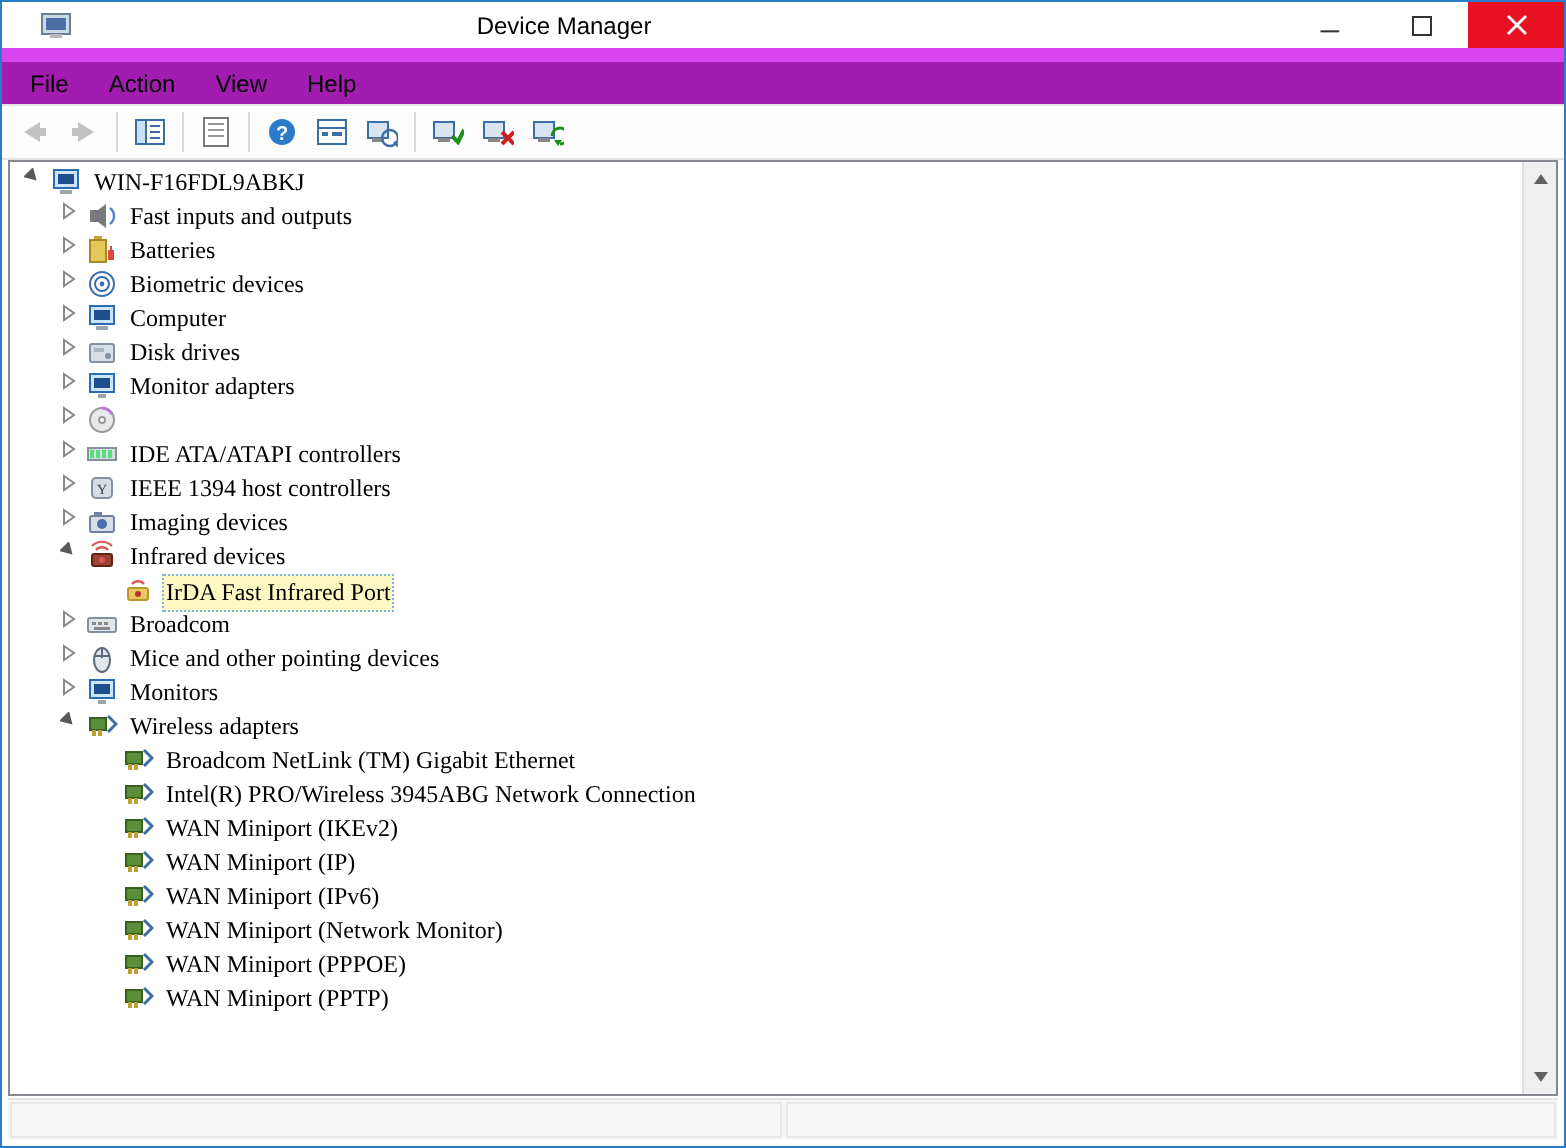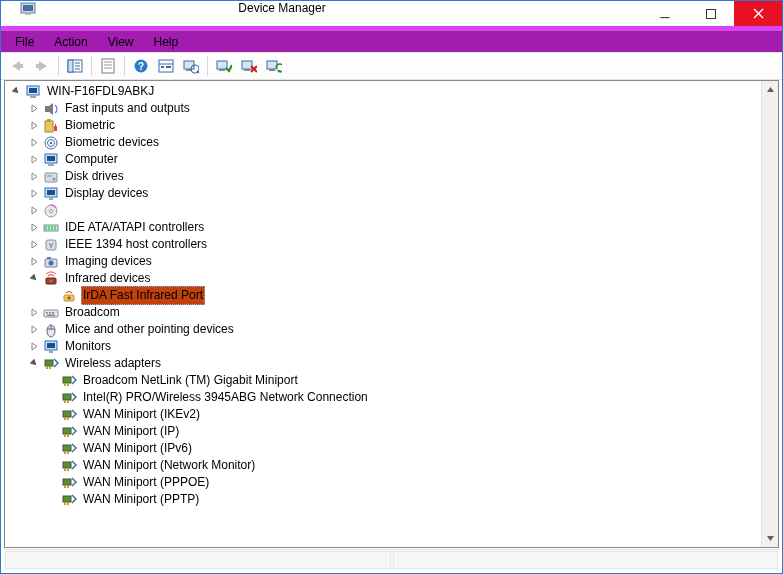--- a/index.html
+++ b/index.html
@@ -1,38 +1,38 @@
 <!DOCTYPE html>
 <html><head>
 <meta charset="utf-8">
 <style>
   * { box-sizing: border-box; }
   html, body { margin: 0; padding: 0; font-family: "Segoe UI", Tahoma, sans-serif; font-size: 12px; color: #000; }
   .window { width: 783px; height: 574px; border: 1px solid #2b7bcb; background: #fff; display: flex; flex-direction: column; }
-  .titlebar { height: 30px; background: #fff; display: flex; border-bottom: 5px solid #d946ef; padding-left: 11px; }
+  .titlebar { height: 30px; background: #fff; display: flex; align-items: center; border-bottom: 7px solid #d946ef; padding-left: 11px; }
   .titlebar .app-icon { width: 16px; height: 16px; margin: 0 6px 0 8px; }
   .titlebar .title { flex: 1; text-align: center; font-size: 12px; color: #000; padding-right: 120px; }
   .titlebar .controls { display: flex; height: 100%; }
   .titlebar .ctrl { width: 46px; display: flex; align-items: center; justify-content: center; font-size: 13px; font-family: "Segoe UI Symbol", sans-serif; color: #333; }
   .titlebar .ctrl.close { background: #e81123; color: #fff; width: 48px; font-size: 14px; }
   .titlebar .ctrl.min span { position: relative; top: -4px; font-size: 16px; }
   .menubar { height: 21px; display: flex; align-items: center; padding: 0 4px; background: #a21caf; gap: 0; }
   .menubar .menu { padding: 2px 10px; cursor: default; }
   .toolbar { height: 28px; border-top: 1px solid #e3e3e3; border-bottom: 1px solid #e3e3e3; background: #fdfdfd; display: flex; align-items: center; padding: 0 4px; gap: 1px; }
   .toolbar .btn { width: 24px; height: 24px; display: flex; align-items: center; justify-content: center; border: 1px solid transparent; }
   .toolbar .btn.disabled svg { opacity: 0.35; }
   .toolbar .sep { width: 1px; height: 20px; background: #d8d8d8; margin: 0 3px; }
   .content { flex: 1; display: flex; border: 1px solid #828790; margin: 0 3px; position: relative; overflow: hidden; }
   .tree { flex: 1; overflow: hidden; padding: 2px 0 0 2px; white-space: nowrap; }
-  .node { display: flex; align-items: center; height: 17px; line-height: 17px; }
+  .node { display: flex; align-items: flex-start; height: 17px; line-height: 17px; font-family: Liberation Serif, serif; }
   .node .exp { width: 11px; height: 11px; display: inline-flex; align-items: center; justify-content: center; margin-right: 3px; flex-shrink: 0; }
   .node .exp svg { display: block; }
   .node .ico { width: 16px; height: 16px; margin-right: 4px; flex-shrink: 0; display: inline-flex; align-items: center; justify-content: center; }
   .node .lbl { padding: 0 2px; }
-  .node.selected .lbl { background: #c2410c; border: 1px dotted #7eb4ea; padding: 0 1px; }
+  .node.selected .lbl { background: #fef9c3; border: 1px dotted #7eb4ea; padding: 0 1px; }
   .indent-0 { padding-left: 4px; }
   .indent-1 { padding-left: 22px; }
   .indent-2 { padding-left: 40px; }
   .scrollbar { width: 17px; background: #f0f0f0; border-left: 1px solid #e0e0e0; display: flex; flex-direction: column; }
   .scrollbar .arrow { height: 17px; display: flex; align-items: center; justify-content: center; color: #606060; font-size: 9px; }
   .scrollbar .thumb { flex: 1; position: relative; }
   .statusbar { height: 21px; border-top: 1px solid #e3e3e3; background: #f7f7f7; margin: 1px 3px 3px 3px; display:flex; }
   .statusbar .pane { flex:1; border:1px solid #e8e8e8; margin:1px; }
 </style>
 </head>
@@ -194,21 +194,21 @@
             </svg>
           </span>
           <span class="ico">
             <svg width="16" height="16">
               <rect x="4" y="1" width="4" height="2" fill="#caa23a"></rect>
               <rect x="2" y="3" width="8" height="11" fill="#e6c75a" stroke="#a68827"></rect>
               <rect x="11" y="8" width="3" height="5" fill="#d44"></rect>
               <rect x="12" y="6" width="1" height="2" fill="#d44"></rect>
             </svg>
           </span>
-          <span class="lbl">Biometric</span>
+          <span class="lbl">Batteries</span>
         </div>
         <div class="node indent-1">
           <span class="exp">
             <svg width="9" height="9">
               <path d="M2 1 L7 4.5 L2 8 Z" fill="none" stroke="#888" stroke-width="1"></path>
             </svg>
           </span>
           <span class="ico">
             <svg width="16" height="16">
               <circle cx="8" cy="8" r="6" fill="none" stroke="#3a6ea5" stroke-width="1"></circle>
@@ -254,21 +254,21 @@
               <path d="M2 1 L7 4.5 L2 8 Z" fill="none" stroke="#888" stroke-width="1"></path>
             </svg>
           </span>
           <span class="ico">
             <svg width="16" height="16">
               <rect x="2" y="2" width="12" height="9" fill="#cde3f8" stroke="#2a6db3"></rect>
               <rect x="4" y="4" width="8" height="5" fill="#1e4e8c"></rect>
               <rect x="6" y="12" width="4" height="2" fill="#9aa6b2"></rect>
             </svg>
           </span>
-          <span class="lbl">Display devices</span>
+          <span class="lbl">Monitor adapters</span>
         </div>
         <div class="node indent-1">
           <span class="exp">
             <svg width="9" height="9">
               <path d="M2 1 L7 4.5 L2 8 Z" fill="none" stroke="#888" stroke-width="1"></path>
             </svg>
           </span>
           <span class="ico">
             <svg width="16" height="16">
               <circle cx="8" cy="8" r="6" fill="#e8e8e8" stroke="#999"></circle>
@@ -416,21 +416,21 @@
         <div class="node indent-2">
           <span class="exp"></span>
           <span class="ico">
             <svg width="16" height="16">
               <rect x="2" y="4" width="8" height="6" fill="#5a8f3a" stroke="#3a6020"></rect>
               <rect x="3" y="10" width="2" height="3" fill="#c0a030"></rect>
               <rect x="6" y="10" width="2" height="3" fill="#c0a030"></rect>
               <path d="M11 3 L15 7 L11 11" fill="none" stroke="#3a6ea5" stroke-width="1.5"></path>
             </svg>
           </span>
-          <span class="lbl">Broadcom NetLink (TM) Gigabit Miniport</span>
+          <span class="lbl">Broadcom NetLink (TM) Gigabit Ethernet</span>
         </div>
         <div class="node indent-2">
           <span class="exp"></span>
           <span class="ico">
             <svg width="16" height="16">
               <rect x="2" y="4" width="8" height="6" fill="#5a8f3a" stroke="#3a6020"></rect>
               <rect x="3" y="10" width="2" height="3" fill="#c0a030"></rect>
               <rect x="6" y="10" width="2" height="3" fill="#c0a030"></rect>
               <path d="M11 3 L15 7 L11 11" fill="none" stroke="#3a6ea5" stroke-width="1.5"></path>
             </svg>

